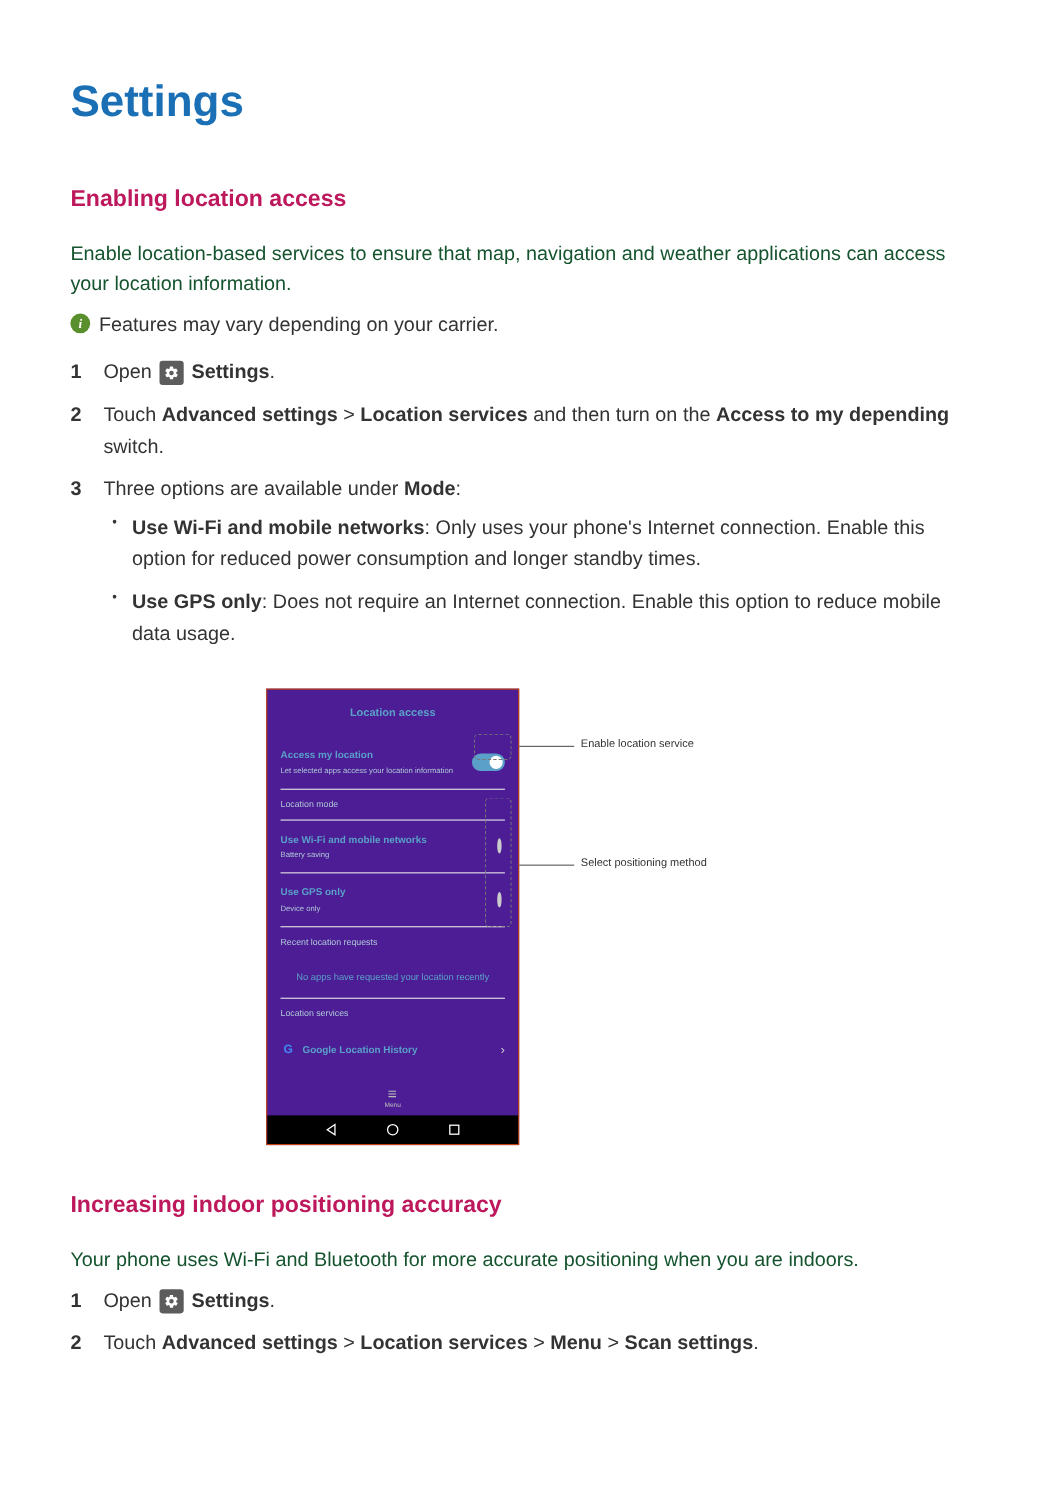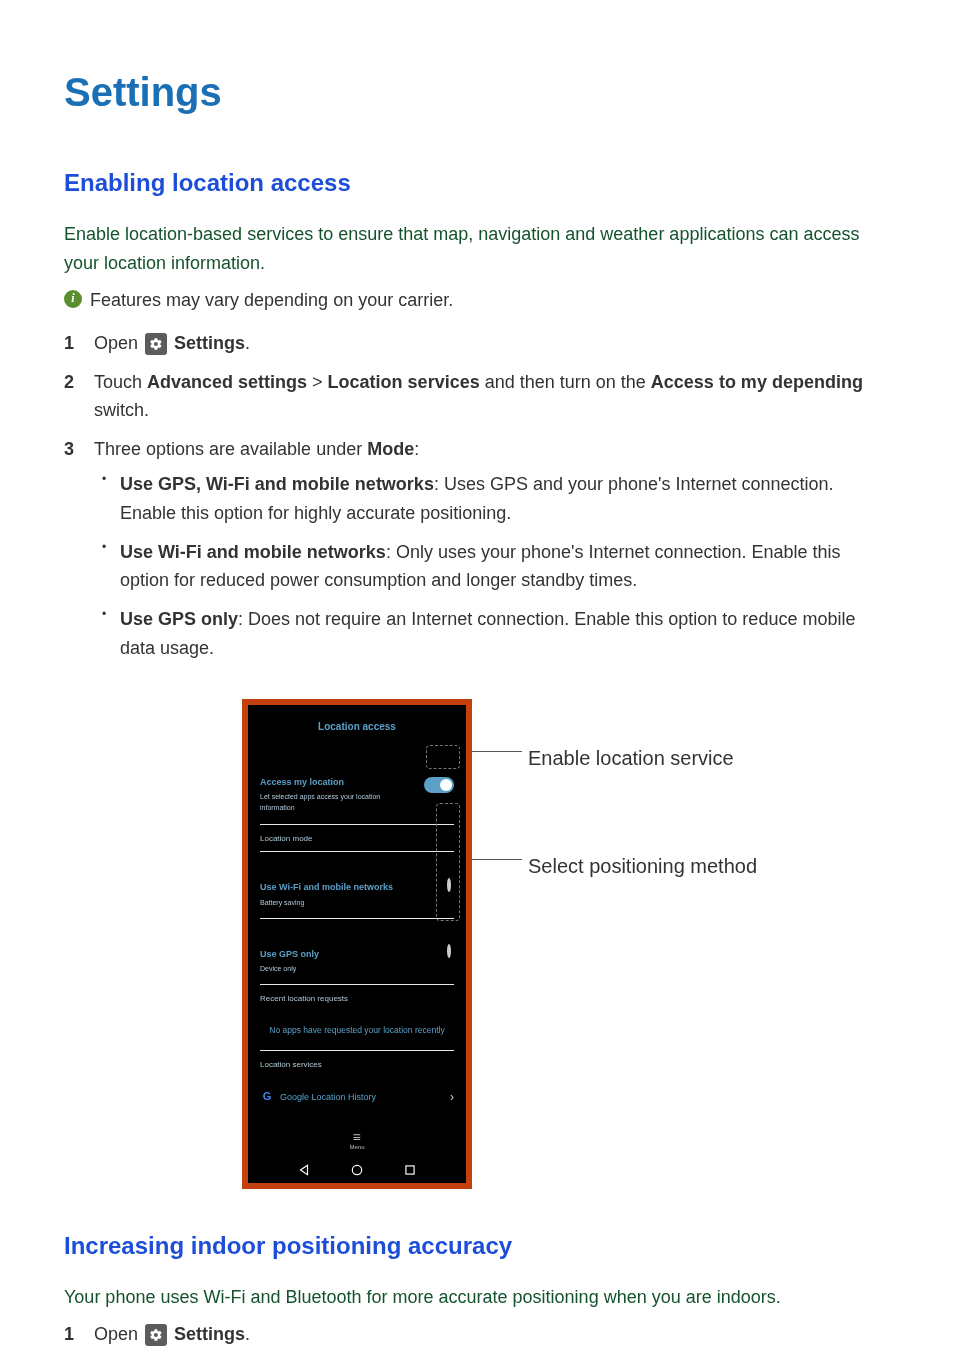--- a/index.html
+++ b/index.html
@@ -12,22 +12,22 @@
     width: 954px;
     padding: 60px 64px 40px 64px;
   }
   .page-title {
     color: #1a6fb5;
     font-size: 40px;
     font-weight: bold;
     margin-bottom: 40px;
   }
   .section-title {
-    color: #1d4ed8;
-    font-size: 24px;
+    color: #be185d;
+    font-size: 21px;
     font-weight: bold;
     margin-bottom: 18px;
   }
   .section-title.bottom {
     margin-top: 38px;
   }
   .para {
     color: #14532d;
     margin-bottom: 8px;
   }
@@ -101,61 +101,61 @@
   }
   
   .phone-wrap {
     display: flex;
     justify-content: center;
     margin: 36px 0 10px 0;
     align-items: flex-start;
   }
   .phone {
     width: 230px;
-    background: #000000;
+    background: #4c1d95;
     font-size: 9px;
     position: relative;
-    border: 6px solid #c2410c;
+    border: 1px solid #c2410c;
   }
   .ph-title {
     text-align: center;
     color: #5aa0c8;
     font-weight: bold;
     padding: 14px 0 12px 0;
     font-size: 10px;
   }
   .ph-row {
     padding: 10px 12px;
     display: flex;
     align-items: center;
     justify-content: space-between;
     gap: 8px;
   }
-  .ph-row-main { color: #5aa0c8; font-weight: bold; font-size: 9px; margin-top: 18px; }
+  .ph-row-main { color: #5aa0c8; font-weight: bold; font-size: 9px; }
   .ph-row-sub { color: #b0c8d8; font-size: 7px; margin-top: 2px; }
   .ph-divider { height: 1px; background: #e8e8e8; margin: 0 12px; }
   .ph-section-label {
     color: #b0c8d8;
     font-size: 8px;
     padding: 8px 12px 6px 12px;
   }
   .ph-norecent {
     color: #5aa0c8;
     font-weight: normal;
     text-align: center;
     font-size: 8.5px;
     padding: 12px 0;
   }
   .ph-gitem {
     display: flex;
     align-items: center;
     justify-content: space-between;
     padding: 10px 12px;
   }
-  .ph-gitem .gname { color: #5aa0c8; font-weight: normal; font-size: 9px; }
+  .ph-gitem .gname { color: #5aa0c8; font-weight: bold; font-size: 9px; }
   .g-icon {
     width: 14px; height: 14px;
     margin-right: 6px;
     display: inline-flex;
     align-items: center; justify-content: center;
     font-weight: bold;
     font-size: 11px;
     font-family: Arial, sans-serif;
   }
   .g-icon span.b { color:#4285F4;}
@@ -213,21 +213,21 @@
   .annot-line {
     position: absolute;
     border-top: 1px solid #555;
   }
   .annot-dashbox {
     position:absolute;
     border: 1px dashed #777;
     border-radius:4px;
   }
   .annot-text {
-    font-size: 20px;
+    font-size: 10px;
     color: #333;
     white-space: nowrap;
   }
   .annot-wrap {
     position: relative;
     width: 240px;
   }
 </style>
 </head>
 <body>
@@ -252,21 +252,20 @@
         </svg>
     </span>
     <span class="bold">Settings</span><span>.</span>
   </li>
   <li>
     <span>Touch </span><span class="bold">Advanced settings</span><span> &gt; </span><span class="bold">Location services</span><span> and then turn on the </span><span class="bold">Access to my depending</span><span> switch.</span>
   </li>
   <li>
     <span>Three options are available under </span><span class="bold">Mode</span><span>:</span>
     <ul class="bullets">
-      <li><span class="bold">Use GPS, Wi-Fi and mobile networks</span><span>: Uses GPS and your phone's Internet connection. Enable this option for highly accurate positioning.</span></li>
       <li><span class="bold">Use Wi-Fi and mobile networks</span><span>: Only uses your phone's Internet connection. Enable this option for reduced power consumption and longer standby times.</span></li>
       <li><span class="bold">Use GPS only</span><span>: Does not require an Internet connection. Enable this option to reduce mobile data usage.</span></li>
     </ul>
   </li>
 </ol>
 
 <div class="phone-wrap">
   <div class="phone">
     <div class="ph-title">Location access</div>
 

